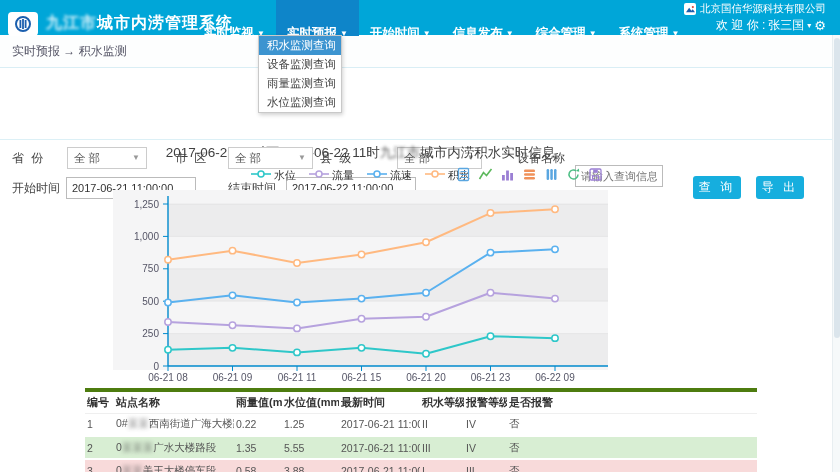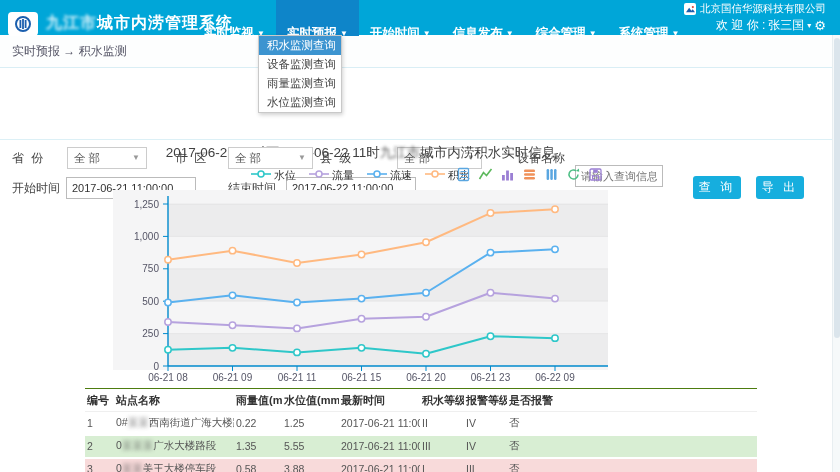--- a/index.html
+++ b/index.html
@@ -45,21 +45,21 @@
   .chart-title { position:absolute; left:88px; top:144px; width:545px; text-align:center; font-size:13.5px; color:#404040; white-space:nowrap; }
   .legend-row { position:absolute; left:88px; top:166px; width:545px; height:18px; }
   .legend-list { display:flex; justify-content:center; gap:13px; align-items:center; height:18px; }
   .legend-item { display:flex; align-items:center; gap:3px; font-size:11px; color:#333; cursor:pointer; }
   .toolbox { position:absolute; right:30px; top:1px; display:flex; gap:7px; }
   .tool-icon { width:15px; height:15px; cursor:pointer; display:inline-block; }
   .chart-area { position:absolute; left:88px; top:184px; }
 
   
   .data-table { position:absolute; left:85px; top:388px; width:672px; border-collapse:collapse; table-layout:fixed; }
-  .data-table th { font-size:11px; color:#333; text-align:left; font-weight:bold; height:23px; padding:0 2px; border-top:1px solid #4d7c0f; border-bottom:1px solid #efefef; white-space:nowrap; overflow:hidden; }
+  .data-table th { font-size:11px; color:#333; text-align:left; font-weight:bold; height:23px; padding:0 2px; border-top:4px solid #4d7c0f; border-bottom:1px solid #efefef; white-space:nowrap; overflow:hidden; }
   .data-table td { font-size:10.5px; color:#555; height:23px; padding:0 2px; white-space:nowrap; overflow:hidden; }
   .data-table tbody tr { border-bottom:2px solid #fff; }
   tr.tone-green td { background:#d8eed3; }
   tr.tone-red td { background:#f8dada; }
 
   
   .page-scrollbar { position:absolute; right:0; top:35px; width:8px; height:437px; background:#f6f9fa; border-left:1px solid #e8eef1; }
   .page-scrollbar .thumb { position:absolute; left:1px; top:3px; width:6px; height:300px; background:#dbe5ec; border-radius:3px; }
 </style>
 </head>

